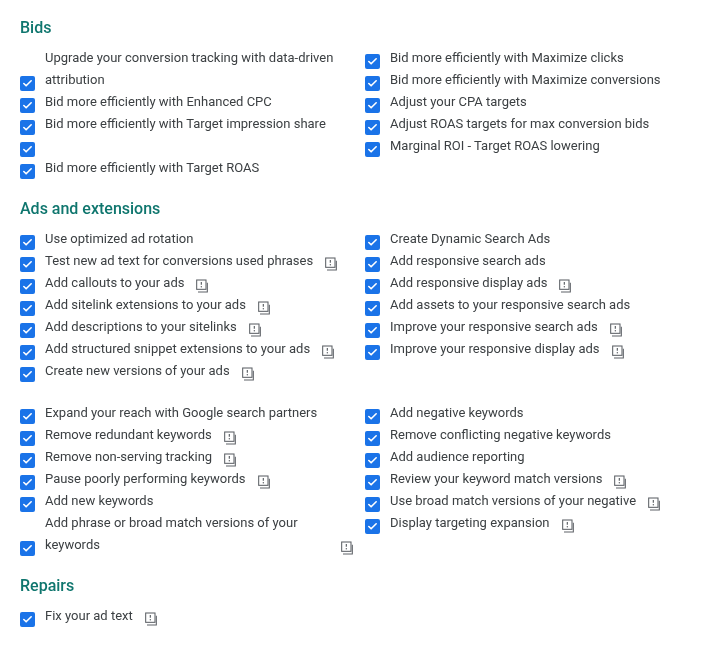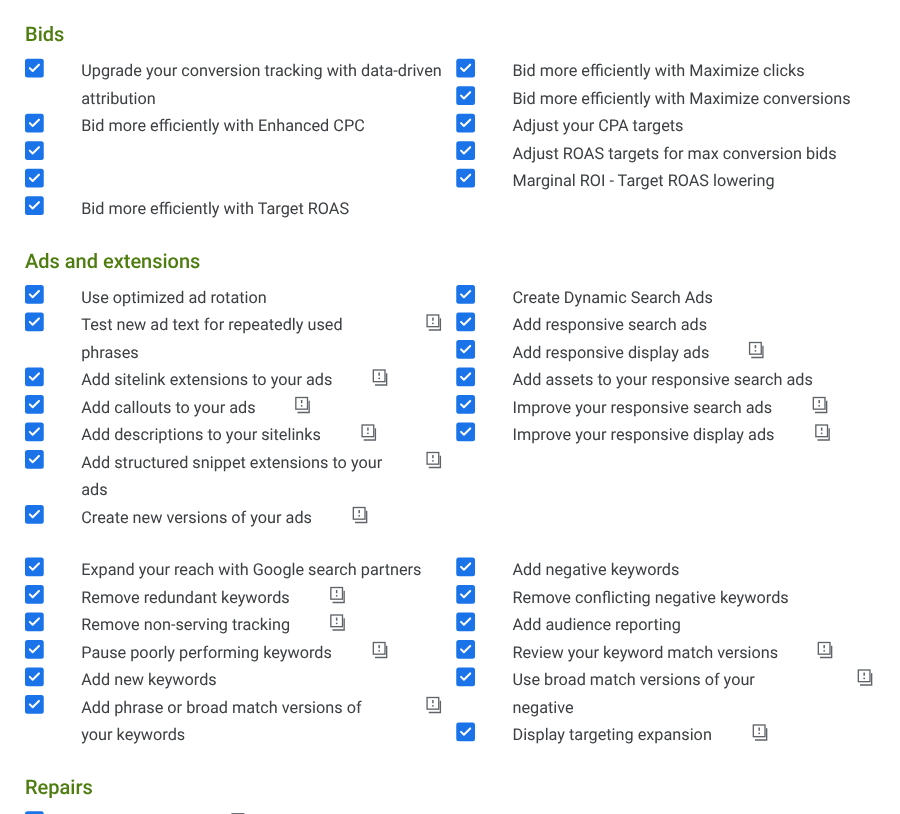--- a/index.html
+++ b/index.html
@@ -9,34 +9,33 @@
     font-family: Roboto, Arial, sans-serif;
     font-size: 13px;
     color: #3c4043;
     background: #fff;
     width: 720px;
   }
   .section { margin-bottom: 20px; }
   h2.section-title {
     font-size: 16px;
     font-weight: 500;
-    color: #4d7c0f;
+    color: #0f766e;
     margin: 0 0 10px 0;
   }
   .cols {
     display: flex;
     gap: 10px;
   }
   .col { flex: 1; }
   .row {
     display: flex;
-    align-items: flex-start;
+    align-items: flex-end;
     min-height: 22px;
     padding: 0;
-    gap: 20px;
   }
   .checkbox {
     width: 15px;
     height: 15px;
     background: #1a73e8;
     border-radius: 2px;
     display: inline-flex;
     align-items: center;
     justify-content: center;
     flex-shrink: 0;
@@ -82,20 +81,21 @@
               </svg>
             </span>
             <span class="label">Bid more efficiently with Enhanced CPC</span>
           </div>
           <div class="row">
             <span class="checkbox">
               <svg width="11" height="11" viewBox="0 0 24 24">
                 <path d="M20 6L9 17l-5-5" fill="none" stroke="#fff" stroke-width="3.5" stroke-linecap="round" stroke-linejoin="round"></path>
               </svg>
             </span>
+            <span class="label">Bid more efficiently with Target impression share</span>
           </div>
           <div class="row">
             <span class="checkbox">
               <svg width="11" height="11" viewBox="0 0 24 24">
                 <path d="M20 6L9 17l-5-5" fill="none" stroke="#fff" stroke-width="3.5" stroke-linecap="round" stroke-linejoin="round"></path>
               </svg>
             </span>
           </div>
           <div class="row">
             <span class="checkbox">
@@ -161,53 +161,53 @@
               </svg>
             </span>
             <span class="label">Use optimized ad rotation</span>
           </div>
           <div class="row">
             <span class="checkbox">
               <svg width="11" height="11" viewBox="0 0 24 24">
                 <path d="M20 6L9 17l-5-5" fill="none" stroke="#fff" stroke-width="3.5" stroke-linecap="round" stroke-linejoin="round"></path>
               </svg>
             </span>
-            <span class="label">Test new ad text for repeatedly used phrases</span>
+            <span class="label">Test new ad text for conversions used phrases</span>
+            <span class="info-icon">
+              <svg width="16" height="16" viewBox="0 0 24 24" fill="none">
+                <rect x="4" y="3" width="14" height="14" stroke="#5f6368" stroke-width="1.6"></rect>
+                <path d="M6 21h14V7" stroke="#5f6368" stroke-width="1.6"></path>
+                <line x1="11" y1="6" x2="11" y2="10" stroke="#5f6368" stroke-width="1.8"></line>
+                <circle cx="11" cy="13" r="1.1" fill="#5f6368"></circle>
+              </svg>
+            </span>
+          </div>
+          <div class="row">
+            <span class="checkbox">
+              <svg width="11" height="11" viewBox="0 0 24 24">
+                <path d="M20 6L9 17l-5-5" fill="none" stroke="#fff" stroke-width="3.5" stroke-linecap="round" stroke-linejoin="round"></path>
+              </svg>
+            </span>
+            <span class="label">Add callouts to your ads</span>
             <span class="info-icon">
               <svg width="16" height="16" viewBox="0 0 24 24" fill="none">
                 <rect x="4" y="3" width="14" height="14" stroke="#5f6368" stroke-width="1.6"></rect>
                 <path d="M6 21h14V7" stroke="#5f6368" stroke-width="1.6"></path>
                 <line x1="11" y1="6" x2="11" y2="10" stroke="#5f6368" stroke-width="1.8"></line>
                 <circle cx="11" cy="13" r="1.1" fill="#5f6368"></circle>
               </svg>
             </span>
           </div>
           <div class="row">
             <span class="checkbox">
               <svg width="11" height="11" viewBox="0 0 24 24">
                 <path d="M20 6L9 17l-5-5" fill="none" stroke="#fff" stroke-width="3.5" stroke-linecap="round" stroke-linejoin="round"></path>
               </svg>
             </span>
             <span class="label">Add sitelink extensions to your ads</span>
-            <span class="info-icon">
-              <svg width="16" height="16" viewBox="0 0 24 24" fill="none">
-                <rect x="4" y="3" width="14" height="14" stroke="#5f6368" stroke-width="1.6"></rect>
-                <path d="M6 21h14V7" stroke="#5f6368" stroke-width="1.6"></path>
-                <line x1="11" y1="6" x2="11" y2="10" stroke="#5f6368" stroke-width="1.8"></line>
-                <circle cx="11" cy="13" r="1.1" fill="#5f6368"></circle>
-              </svg>
-            </span>
-          </div>
-          <div class="row">
-            <span class="checkbox">
-              <svg width="11" height="11" viewBox="0 0 24 24">
-                <path d="M20 6L9 17l-5-5" fill="none" stroke="#fff" stroke-width="3.5" stroke-linecap="round" stroke-linejoin="round"></path>
-              </svg>
-            </span>
-            <span class="label">Add callouts to your ads</span>
             <span class="info-icon">
               <svg width="16" height="16" viewBox="0 0 24 24" fill="none">
                 <rect x="4" y="3" width="14" height="14" stroke="#5f6368" stroke-width="1.6"></rect>
                 <path d="M6 21h14V7" stroke="#5f6368" stroke-width="1.6"></path>
                 <line x1="11" y1="6" x2="11" y2="10" stroke="#5f6368" stroke-width="1.8"></line>
                 <circle cx="11" cy="13" r="1.1" fill="#5f6368"></circle>
               </svg>
             </span>
           </div>
           <div class="row">

